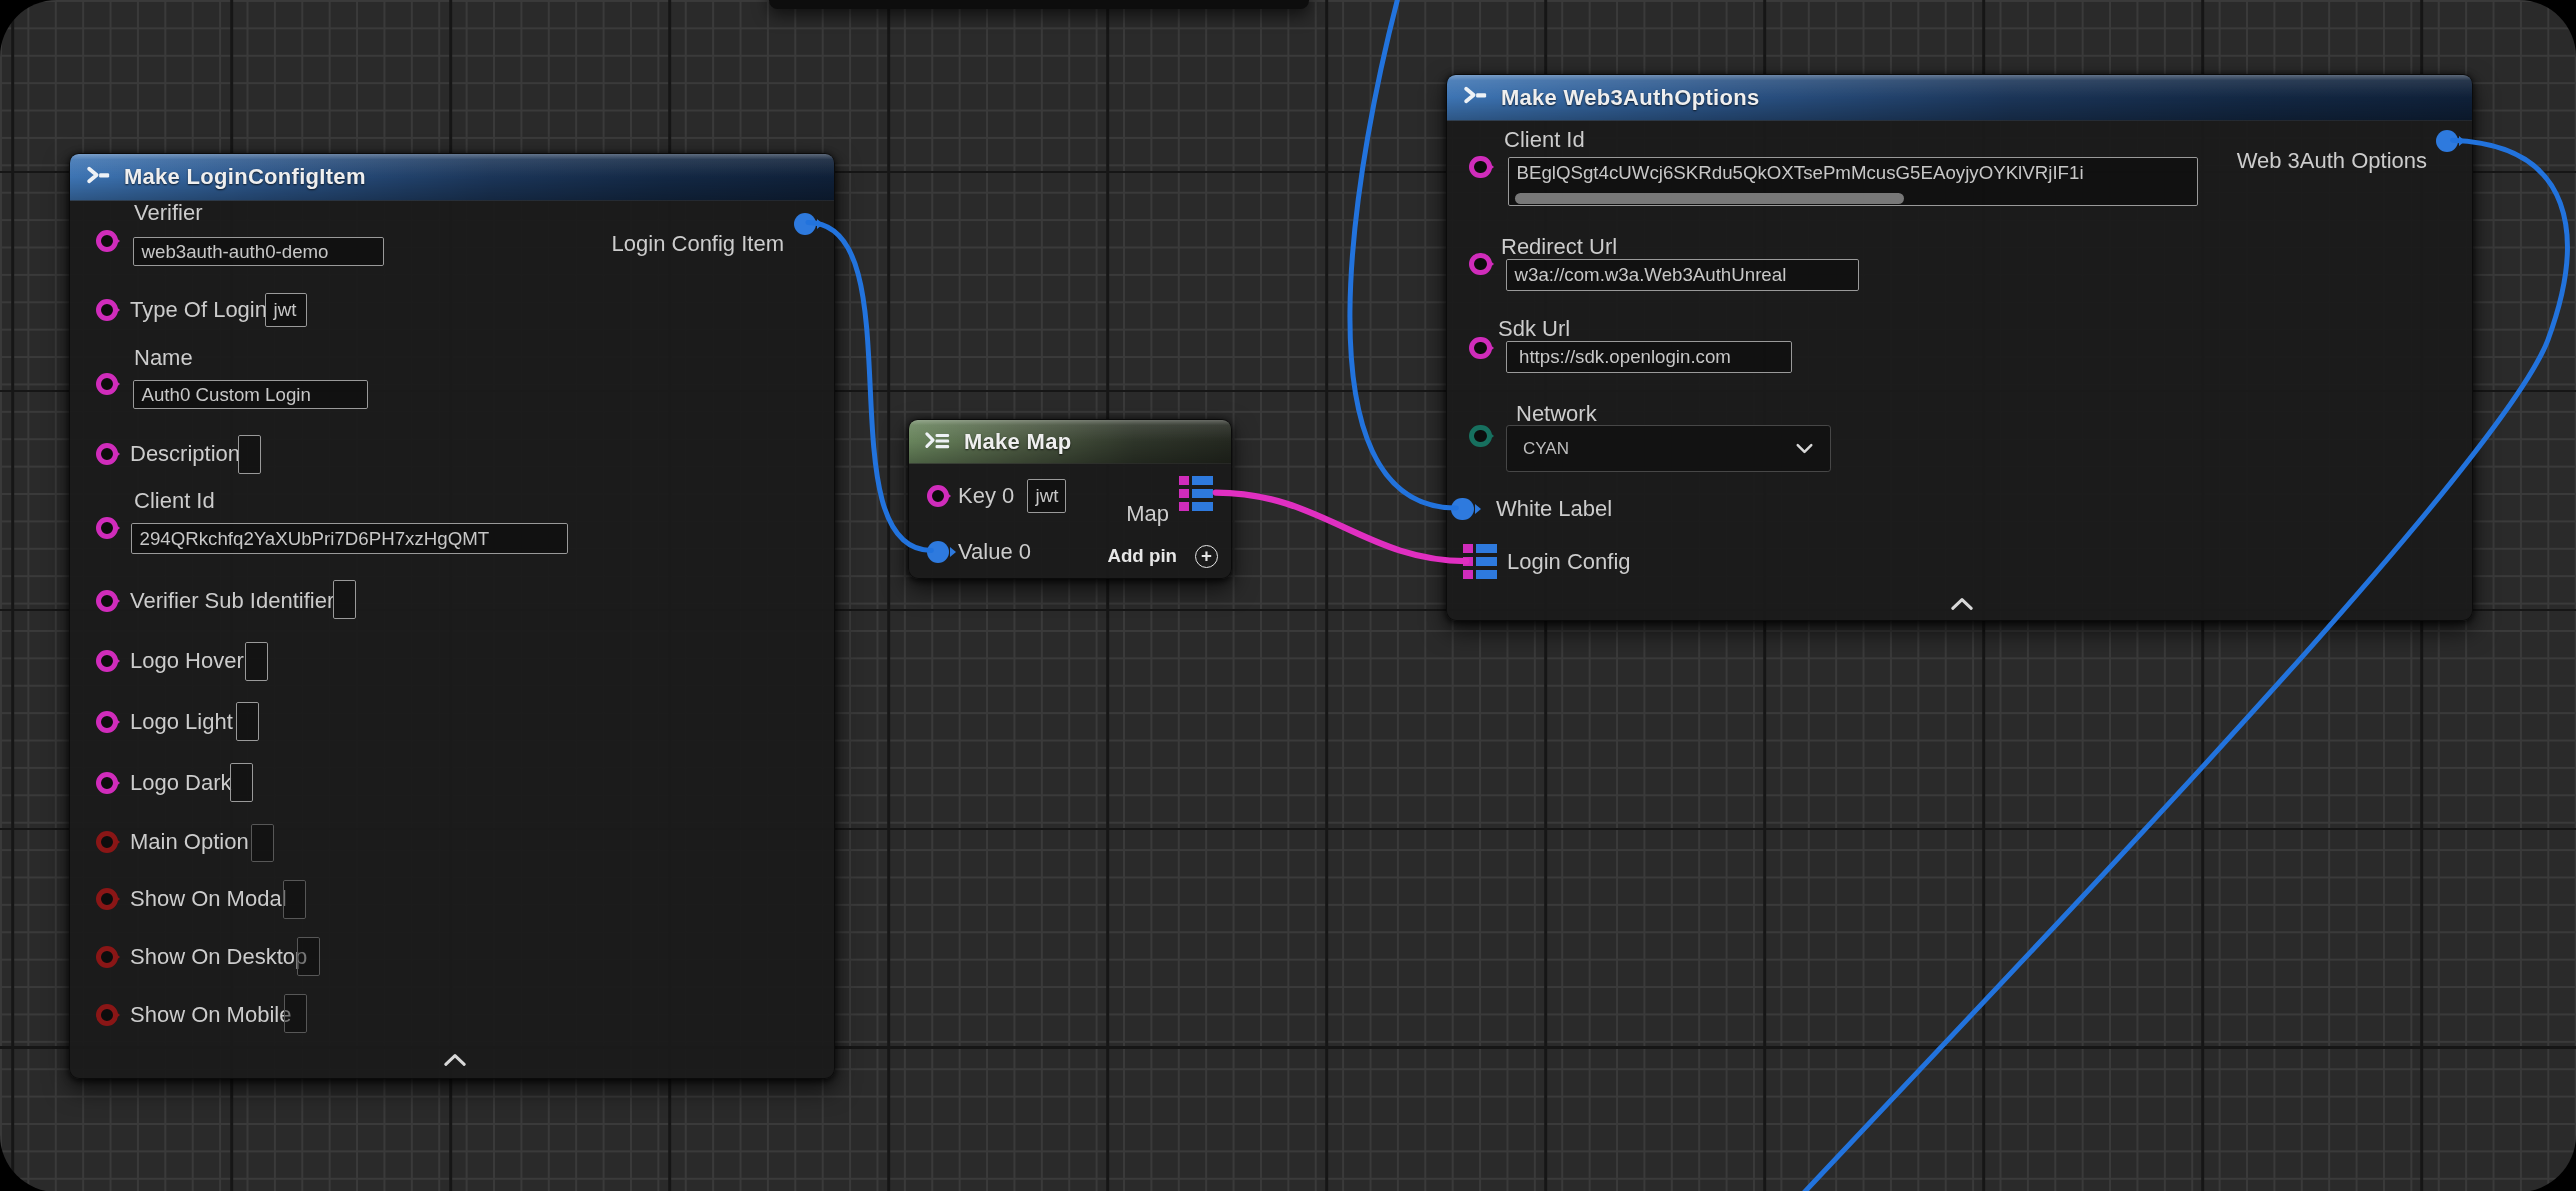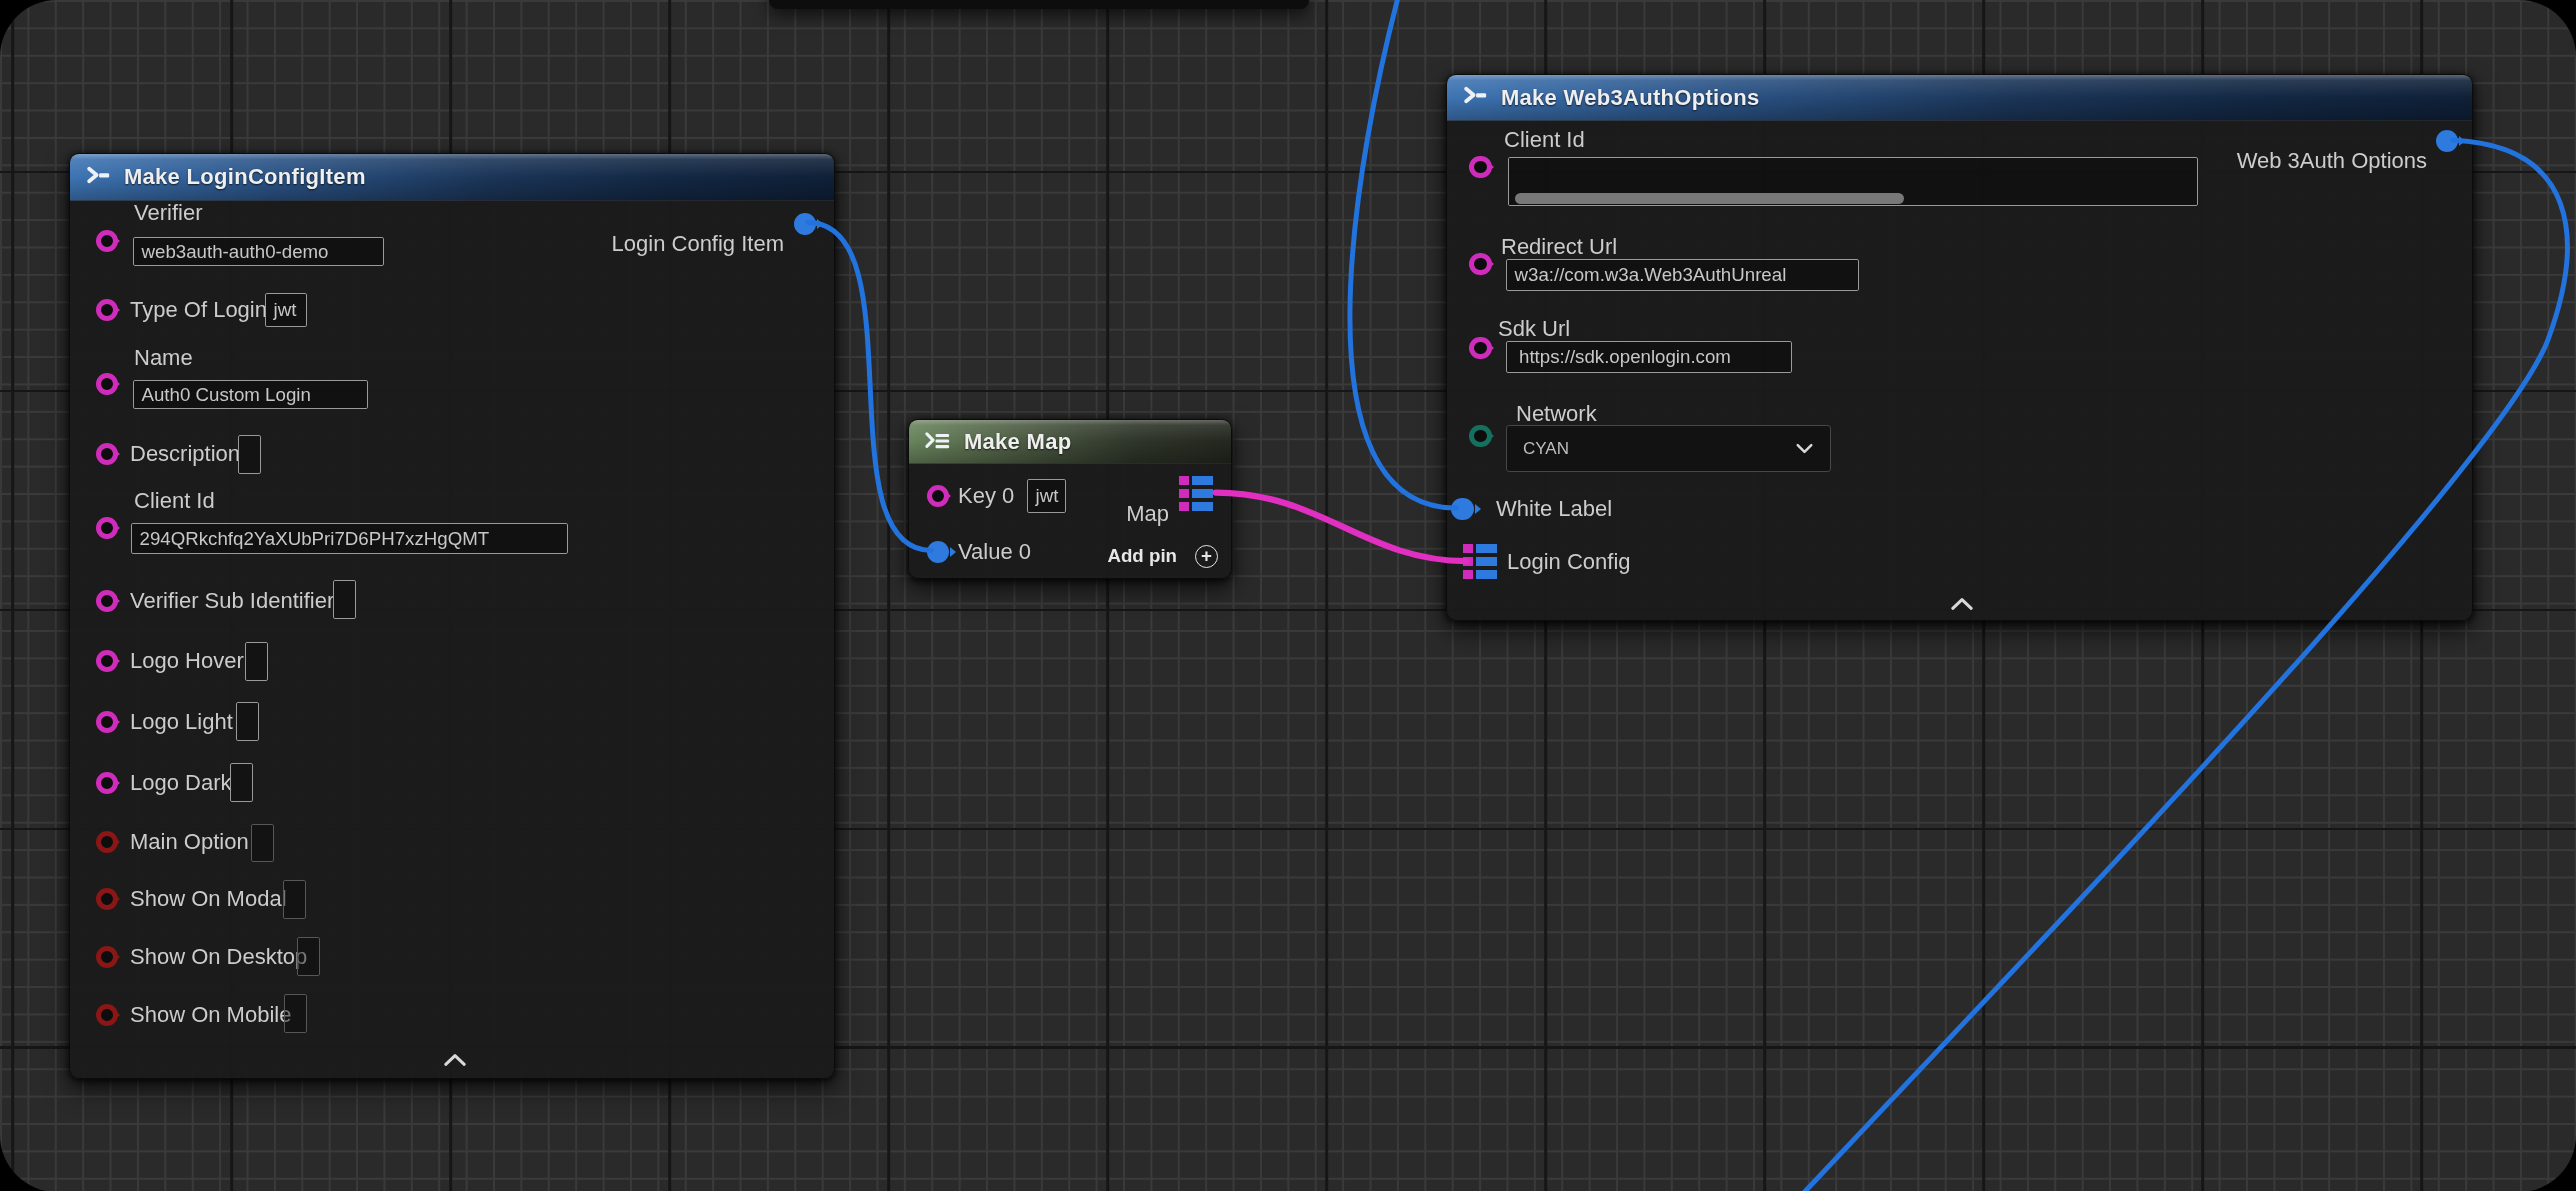--- a/index.html
+++ b/index.html
@@ -240,20 +240,21 @@
     <div class="pin-label out-label" style="right:45px; top:55px; left:auto;">Web 3Auth Options</div>
     <span class="pin-dot" style="left:989px; top:55px; background:#2e7ade;">
       <span class="nub" style="border-left:6.9px solid #2e7ade;"></span>
       </span>
 
     <div class="pin-label" style="left:57px; top:54px;">Client Id</div>
     <span class="pin-ring" style="left:22.4px; top:81px; border:5.6px solid #d02cbb;">
       <span class="nub" style="border-left:6.2px solid #d02cbb;"></span>
       </span>
     <div class="field" style="left:61px; top:82px; width:690px; height:49px; align-items:flex-start; padding-top:3.7px;">
+      <span>BEglQSgt4cUWcj6SKRdu5QkOXTsePmMcusG5EAoyjyOYKlVRjIF1i</span>
       <span class="scroll-pill"></span>
     </div>
 
     <div class="pin-label" style="left:54px; top:161px;">Redirect Url</div>
     <span class="pin-ring" style="left:22.4px; top:178px; border:5.6px solid #d02cbb;">
       <span class="nub" style="border-left:6.2px solid #d02cbb;"></span>
       </span>
     <div class="field" style="left:59px; top:184px; width:353px; height:32px;">w3a://com.w3a.Web3AuthUnreal</div>
 
     <div class="pin-label" style="left:51px; top:243px;">Sdk Url</div>

